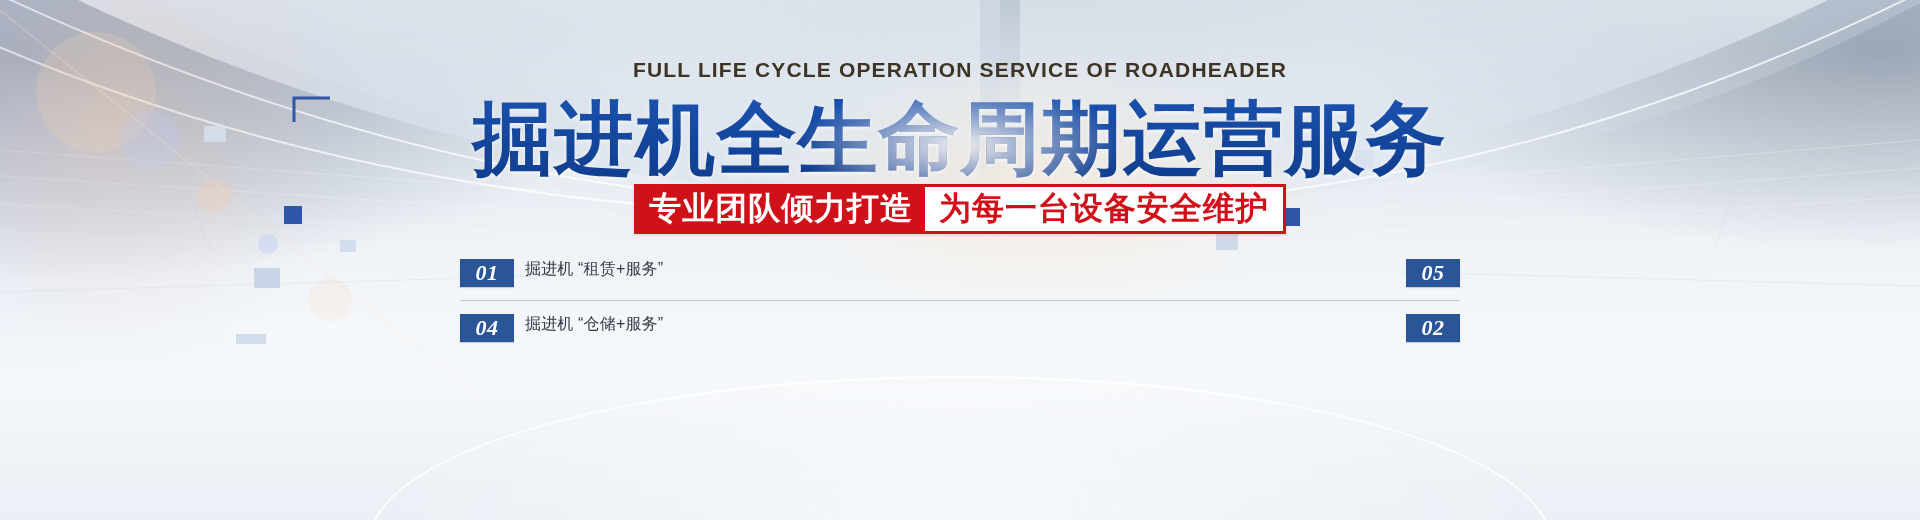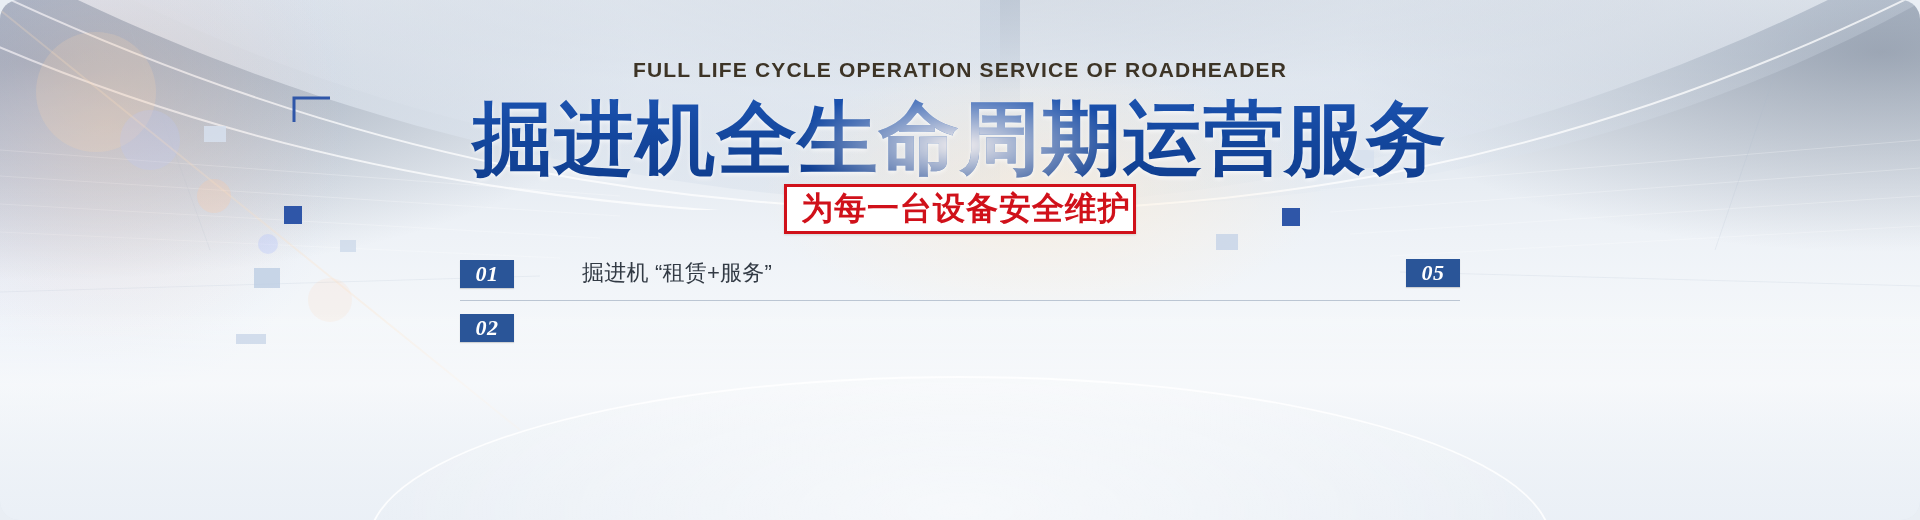--- a/index.html
+++ b/index.html
@@ -8,21 +8,20 @@
     width:1920px;height:520px;overflow:hidden;
     font-family:"Liberation Sans","DejaVu Sans",sans-serif;
     background:#e9eef4;
   }
 
   
   .banner{
     position:relative;width:1920px;height:520px;overflow:hidden;
     background:
       linear-gradient(180deg,#ccd6e2 0%, #dde4ec 18%, #eef2f7 45%, #f4f7fa 62%, #e6ecf3 82%, #dde5ee 100%);
-    border-radius: 19px;
   }
 
   
   .bg-vignette{
     position:absolute;inset:0;
     background:
       radial-gradient(ellipse 45% 60% at 2% 12%, rgba(40,55,80,.40), rgba(40,55,80,0) 70%),
       radial-gradient(ellipse 40% 55% at 98% 10%, rgba(45,58,82,.34), rgba(45,58,82,0) 70%),
       radial-gradient(ellipse 60% 40% at 50% -10%, rgba(60,75,100,.30), rgba(60,75,100,0) 70%);
     pointer-events:none;
@@ -103,46 +102,46 @@
     background:#d0111a;color:#fff;
     font-family:"Liberation Serif","DejaVu Serif",serif;
     font-weight:700;font-size:32px;letter-spacing:.03em;
     padding:5px 12px 7px 12px;white-space:nowrap;line-height:1;
     display:flex;align-items:center;
   }
   .slogan-b{
     background:#ffffff;color:#d0111a;
     font-family:"Liberation Serif","DejaVu Serif",serif;
     font-weight:700;font-size:32px;letter-spacing:.03em;
-    padding:5px 2px 7px 14px;white-space:nowrap;line-height:1;
+    padding:5px 14px 7px 14px;white-space:nowrap;line-height:1;
     display:flex;align-items:center;
   }
 
   
   .services{
     position:absolute;top:246px;left:50%;transform:translateX(-50%);
     width:1000px;
   }
   .svc-row{
     display:flex;align-items:center;justify-content:space-between;
     height:54px;
   }
   .svc-row.row1{border-bottom:1px solid rgba(120,140,165,.45);}
-  .svc-item{display:flex;align-items:flex-end;white-space:nowrap;gap:40px;}
+  .svc-item{display:flex;align-items:flex-start;white-space:nowrap;}
   .svc-num{
     display:inline-flex;align-items:center;justify-content:center;
     min-width:40px;height:28px;padding:0 7px;
     background:#2a5598;color:#ffffff;
     font-family:"Liberation Serif","DejaVu Serif",serif;
     font-style:italic;font-weight:700;font-size:22px;letter-spacing:.02em;
     box-shadow:0 1px 1px rgba(0,0,0,.15);
   }
   .svc-label{
-    margin-left:28px;color:#323a44;
-    font-size:22px;font-weight:400;letter-spacing:.01em;
+    margin-left:11px;color:#323a44;
+    font-size:16px;font-weight:400;letter-spacing:.01em;
   }
   .svc-row .svc-item:nth-child(1){flex:0 0 auto;}
   .svc-row .svc-item:nth-child(2){flex:0 0 auto;}
   .svc-row .svc-item:nth-child(3){flex:0 0 auto;}
 </style>
 </head>
 <body>
 
 <div class="banner">
 
@@ -221,37 +220,42 @@
 
   <div class="content">
 
     <div class="eyebrow">FULL LIFE CYCLE OPERATION SERVICE OF ROADHEADER</div>
 
     <div class="headline">掘进机全生命周期运营服务</div>
     <div class="headline-glare">掘进机全生命周期运营服务</div>
 
     <div class="slogan">
       <div class="slogan-box">
+        <div class="slogan-a">专业团队倾力打造</div>
         <div class="slogan-b">为每一台设备安全维护</div>
       </div>
     </div>
 
     <div class="services">
 
       <div class="svc-row row1">
         <div class="svc-item">
           <span class="svc-num">01</span>
           <span class="svc-label">掘进机 “租赁+服务”</span>
         </div>
         <div class="svc-item">
           <span class="svc-num">05</span>
         </div>
       </div>
 
       <div class="svc-row row2">
         <div class="svc-item">
+          <span class="svc-num">04</span>
+          <span class="svc-label">掘进机 “仓储+服务”</span>
+        </div>
+        <div class="svc-item">
           <span class="svc-num">02</span>
         </div>
       </div>
 
     </div>
   </div>
 </div>
 
 </body></html>

